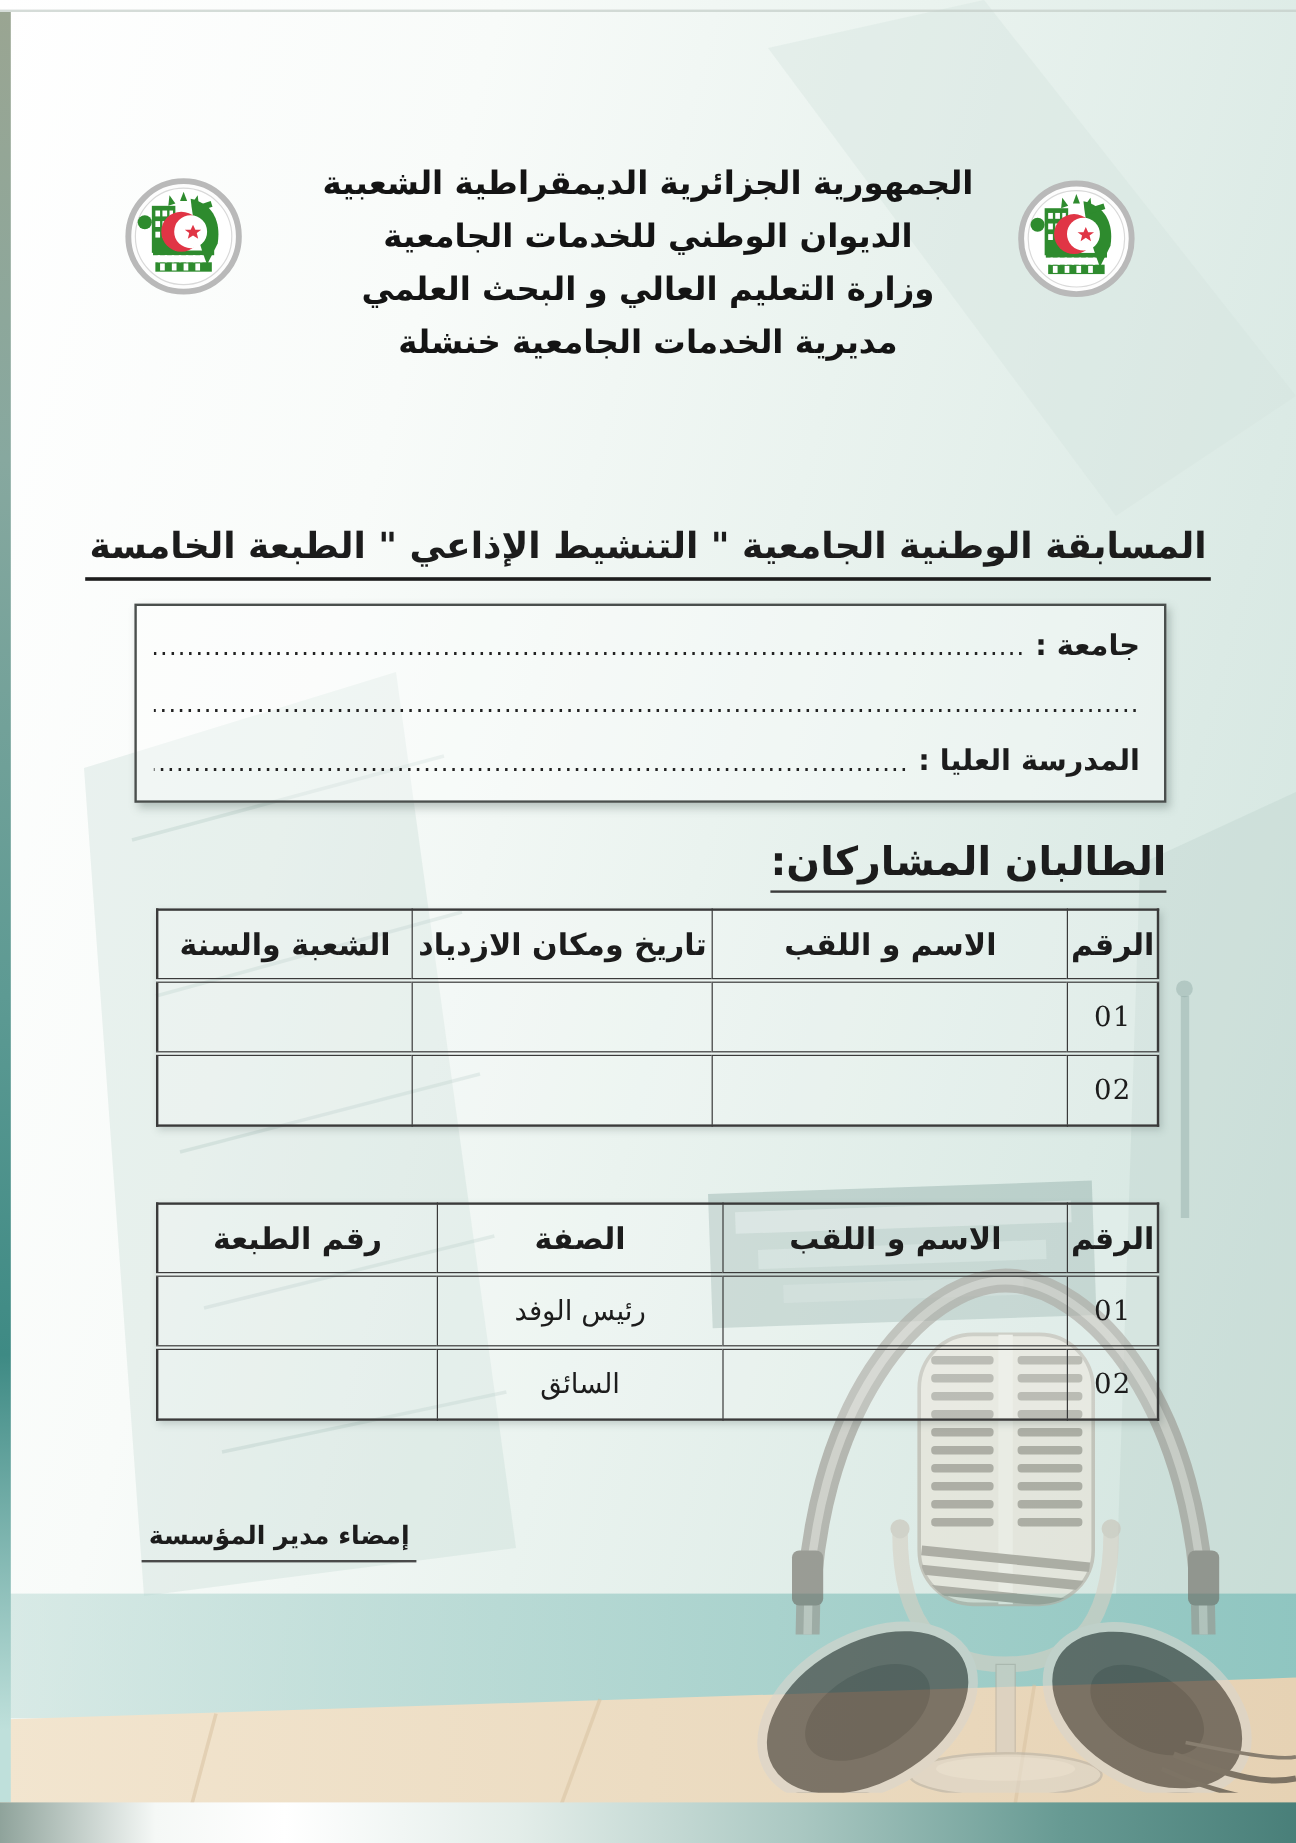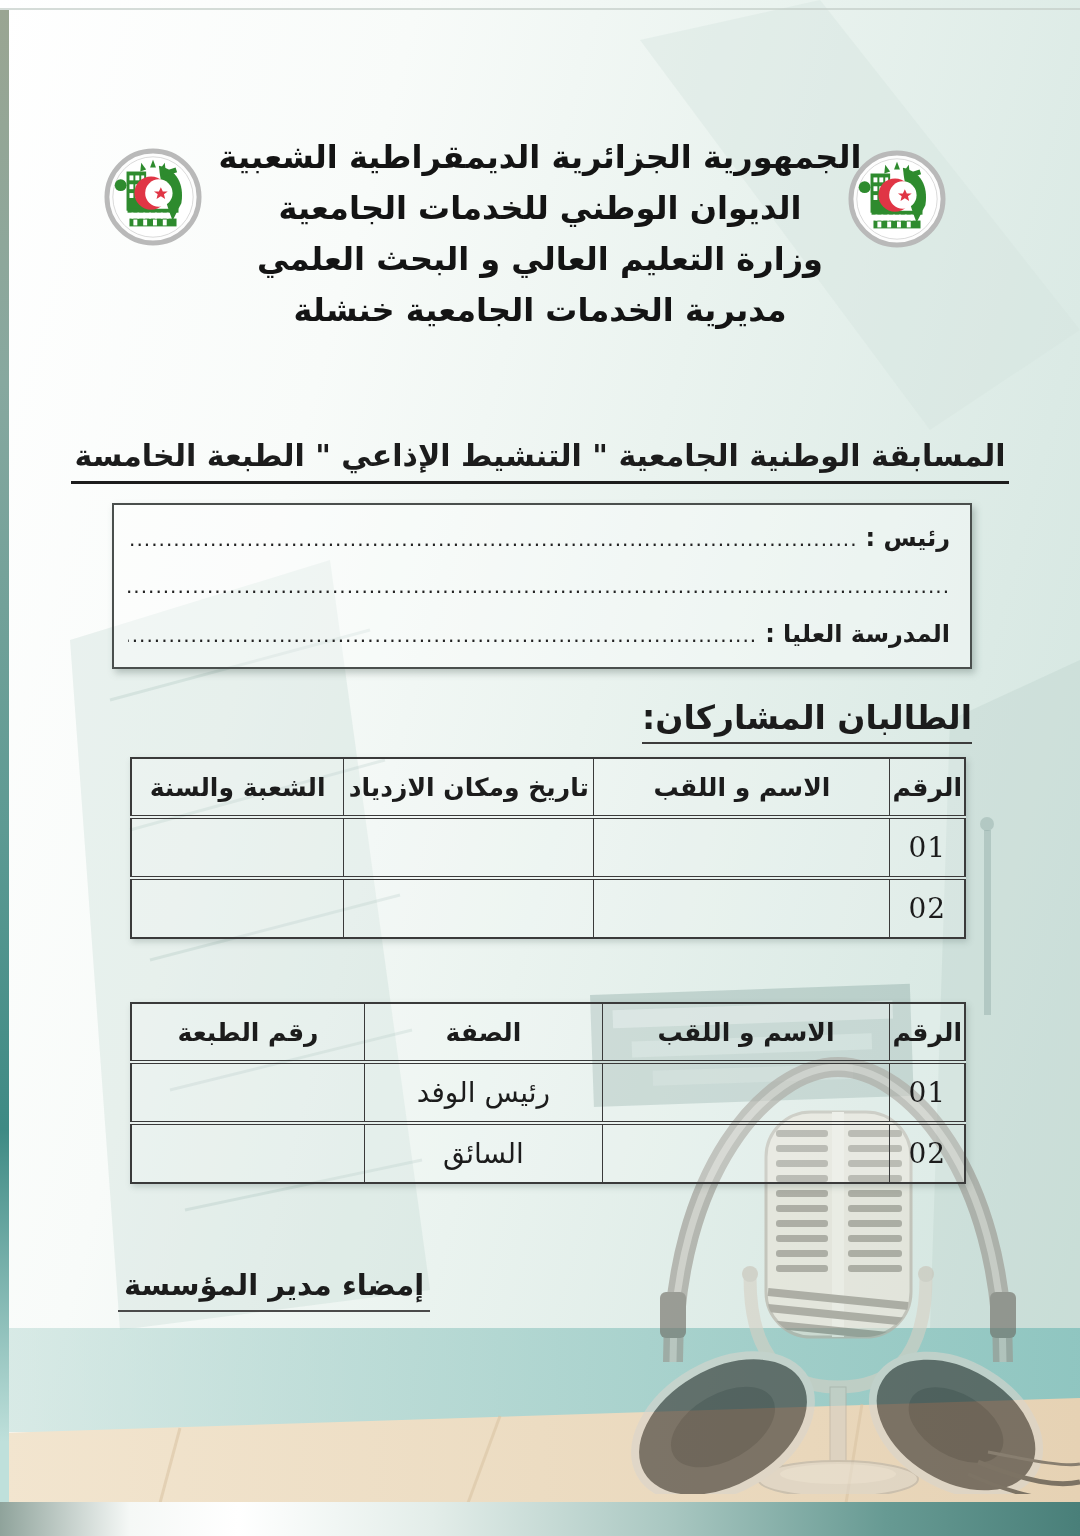--- a/index.html
+++ b/index.html
@@ -12,21 +12,21 @@
         background:linear-gradient(#9aa592 0%,#87a89f 25%,#5d9a93 55%,#3e8a84 75%,#bfe0db 96%);}
   .teal-band{left:0;top:1328px;width:1080px;height:104px;
         background:linear-gradient(to right,rgba(190,220,214,.55),rgba(140,196,191,.95));}
   .bottom-bar{left:0;bottom:0;width:1080px;height:34px;
         background:linear-gradient(to right,#8fa39b 0%,#f5f8f6 12%,#ffffff 22%,#e3ede9 40%,#a9c7c1 62%,#679a93 82%,#497f79 100%);}
   .bg-svg{left:0;top:0;width:1080px;height:1536px;pointer-events:none;}
   .mic-svg{left:598px;top:1042px;width:482px;height:452px;opacity:.6;pointer-events:none;}
 
   .rtl{direction:rtl;unicode-bidi:embed;}
   .header-block{left:245px;top:138px;width:590px;display:flex;flex-direction:column;align-items:center;gap:13px;}
-  .header-line{font-size:32px;font-weight:bold;white-space:nowrap;color:#141414;}
+  .header-line{font-size:27px;font-weight:bold;white-space:nowrap;color:#141414;}
   .logo{width:98px;height:98px;}
   .logo-left{left:104px;top:148px;}
   .logo-right{left:848px;top:150px;}
 
   .doc-title{left:0;top:352px;width:100%;text-align:center;}
   .doc-title span{display:inline-block;font-size:37px;font-weight:bold;border-bottom:3px solid #1d1d1d;padding:0 8px 6px;}
   .doc-subtitle{left:0;top:438px;width:100%;text-align:center;}
   .doc-subtitle span{display:inline-block;font-size:30px;font-weight:bold;border-bottom:3px solid #1d1d1d;padding:0 4px 8px;white-space:nowrap;}
 
   .info-box{left:112px;top:503px;width:860px;height:166px;border:2px solid #4a4f4d;
@@ -37,29 +37,29 @@
   .info-line .dots{flex:1;overflow:hidden;white-space:nowrap;letter-spacing:1px;font-size:20px;color:#222;}
 
   .sec-heading{font-size:33px;font-weight:bold;border-bottom:2px solid #3c3c3c;padding-bottom:5px;white-space:nowrap;}
   .heading-students{right:108px;top:698px;}
   .heading-companions{right:108px;top:948px;}
 
   table.form{position:absolute;left:130px;width:836px;border-collapse:collapse;table-layout:fixed;
         border:2.5px solid #3a3a3a;background:rgba(255,255,255,.18);box-shadow:2px 3px 6px rgba(80,100,95,.25);}
   table.form td{border:1.6px solid #3a3a3a;text-align:center;vertical-align:middle;overflow:hidden;}
   table.form tr.hdr td{height:54px;font-size:25px;font-weight:bold;border-bottom:4px double #3a3a3a;font-family:"DejaVu Serif","DejaVu Sans",serif;margin-top:24px;}
-  table.form tr.body td{height:55px;font-size:28px;}
+  table.form tr.body td{height:55px;font-size:23px;}
   table.form tr.body.mid td{border-bottom:4px double #3a3a3a;}
   .t-students{top:757px;}
   .t-companions{top:1002px;}
   td.num{font-family:"DejaVu Serif",serif;font-size:29px;letter-spacing:1px;}
   td.role{font-size:23px;font-weight:500;}
 
   .signature{left:118px;top:1268px;}
-  .signature span{display:inline-block;font-size:29px;font-weight:bold;border-bottom:2px solid #4a4a4a;padding:0 6px 8px;}
+  .signature span{display:inline-block;font-size:21px;font-weight:bold;border-bottom:2px solid #4a4a4a;padding:0 6px 8px;}
 </style>
 </head>
 <body>
 
 <div class="page rtl">
 
   <svg class="abs bg-svg" viewBox="0 0 1080 1536" xmlns="http://www.w3.org/2000/svg">
     <polygon points="70,640 330,560 430,1290 120,1330" fill="#bcd3cd" opacity="0.28"></polygon>
     <g stroke="#9fbab4" stroke-width="3" opacity="0.25">
       <line x1="110" y1="700" x2="370" y2="630"></line>
@@ -252,21 +252,21 @@
     <div class="header-line">وزارة التعليم العالي و البحث العلمي</div>
     <div class="header-line">مديرية الخدمات الجامعية خنشلة</div>
   </div>
 
   <div class="abs doc-subtitle">
     <span>المسابقة الوطنية الجامعية " التنشيط  الإذاعي " الطبعة الخامسة</span>
   </div>
 
   <div class="abs info-box rtl">
     <div class="info-line">
-      <span class="lbl">رئيس :</span>
+      <span class="lbl">جامعة :</span>
       <span class="dots">........................................................................................................................................................</span>
     </div>
     <div class="info-line">
       <span class="dots">........................................................................................................................................................</span>
     </div>
     <div class="info-line">
       <span class="lbl">المدرسة العليا :</span>
       <span class="dots">........................................................................................................................................................</span>
     </div>
   </div>

